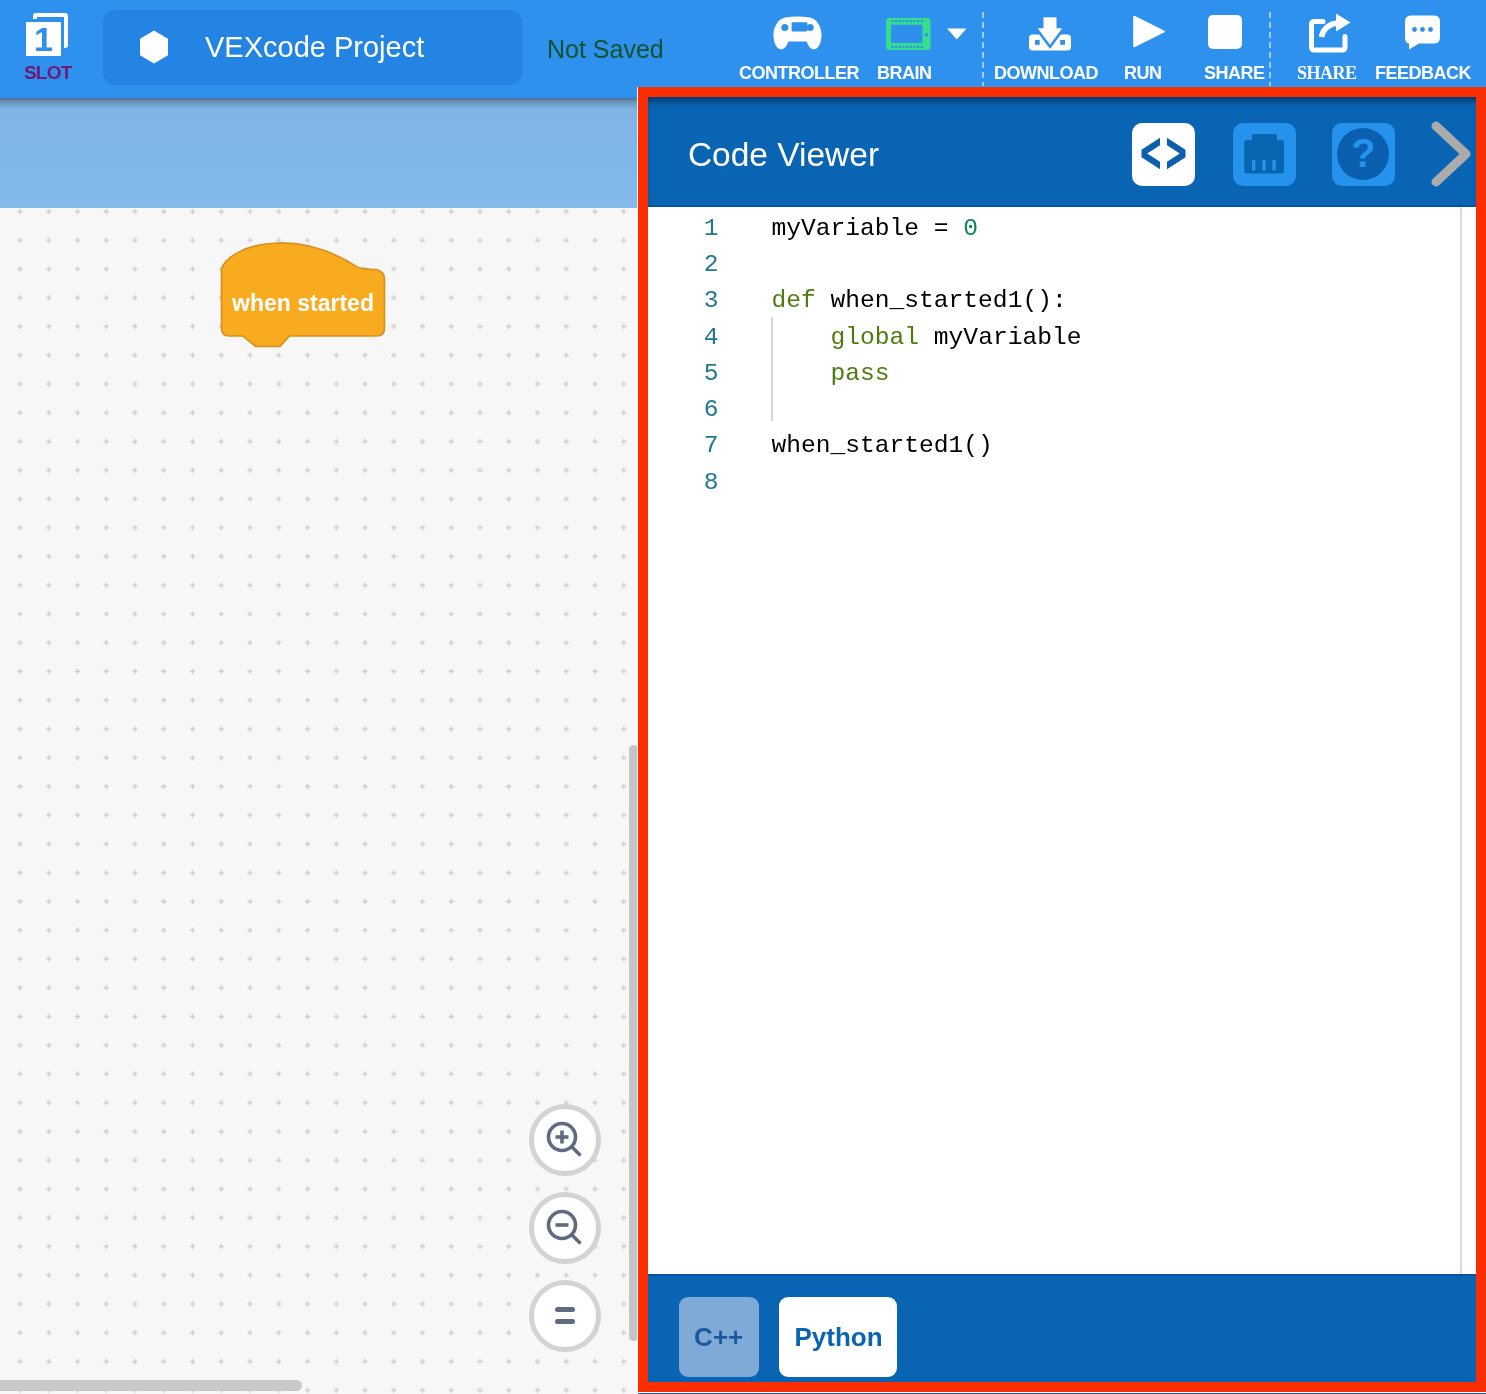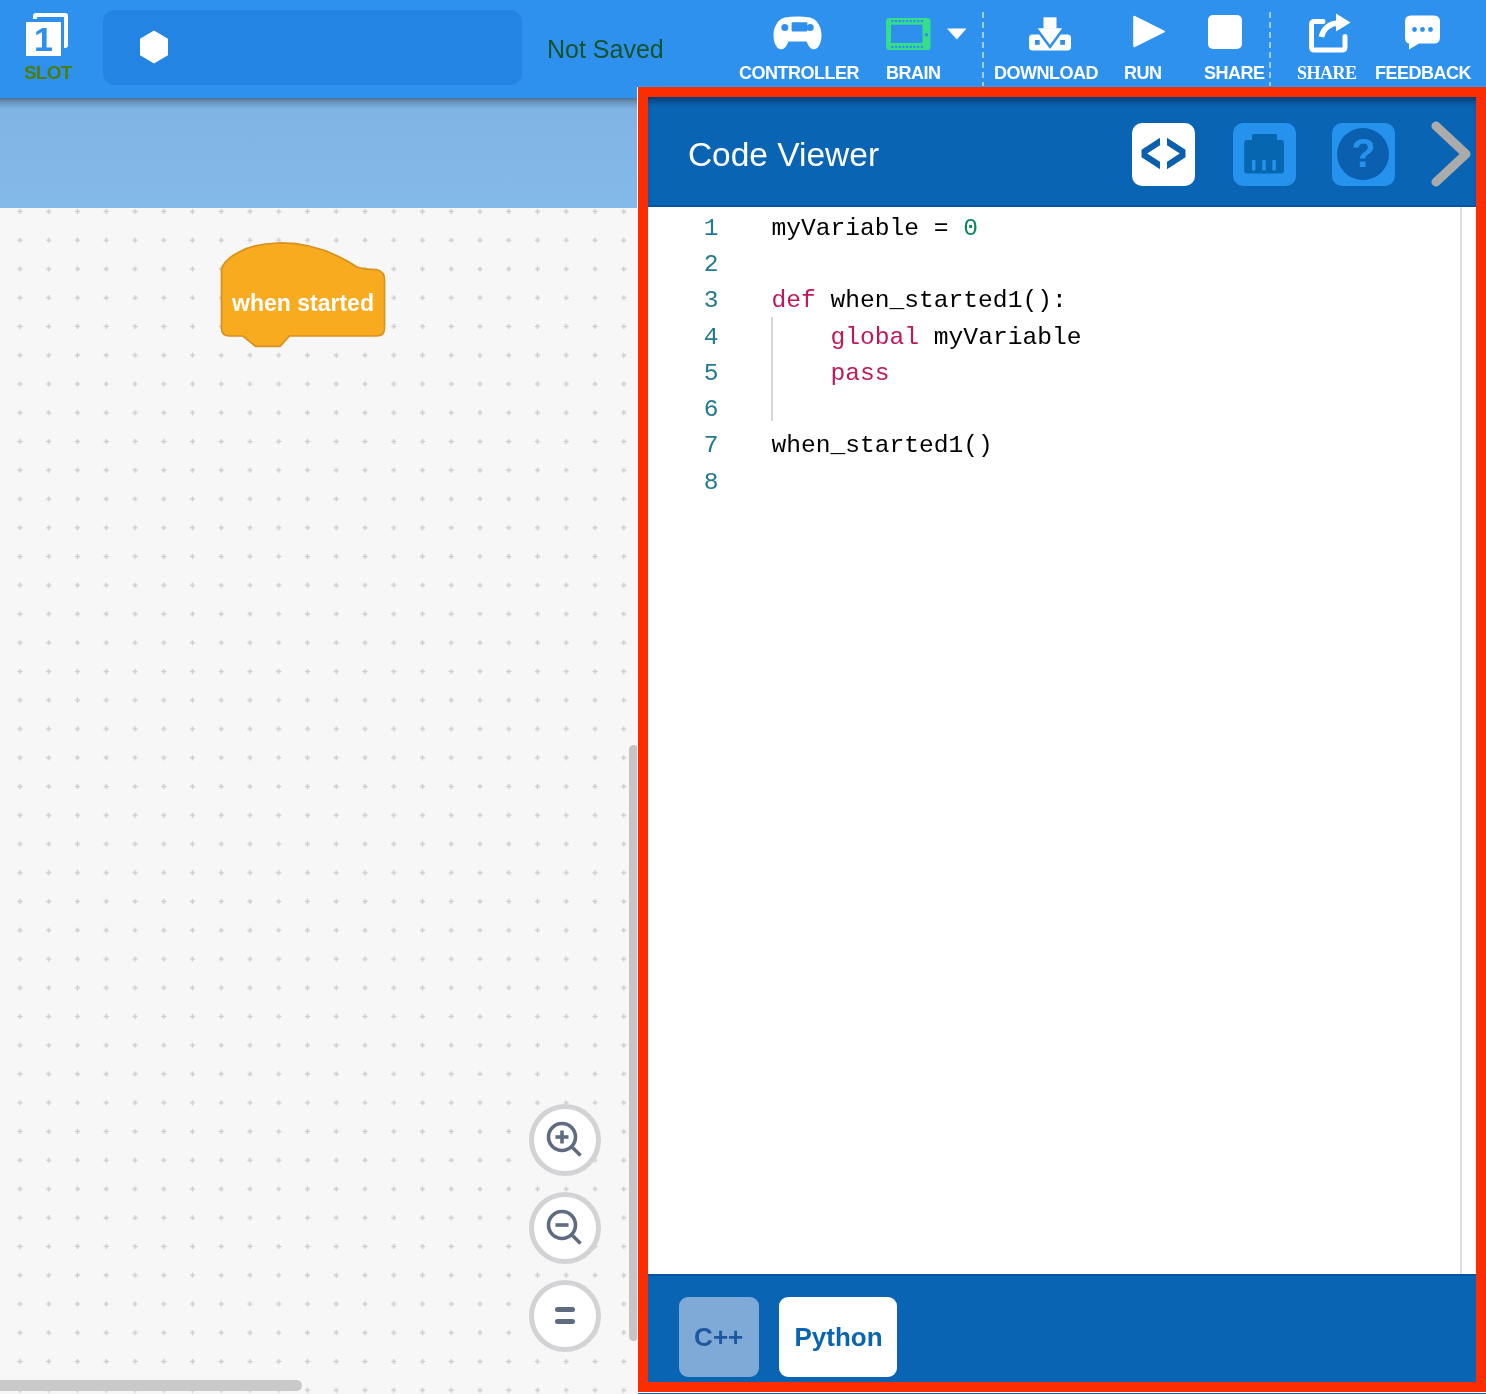--- a/index.html
+++ b/index.html
@@ -8,21 +8,21 @@
   .abs { position:absolute; }
 
   
   #toolbar { left:0; top:0; width:1486px; height:98px; background:#2E91EE; z-index:30; }
   #toolbar-shadow { left:0; top:97.5px; width:638px; height:11px;
     background:linear-gradient(to bottom, rgba(42,52,68,0.55), rgba(42,52,68,0.28) 30%, rgba(42,52,68,0)); z-index:25; }
   #slot-ico { left:26px; top:13px; width:42px; height:44px; }
   #slot-back { position:absolute; left:7px; top:0; width:35px; height:35px; border:4px solid #fff; border-radius:3px; }
   #slot-front { position:absolute; left:-3px; top:6px; width:41px; height:40px; background:#fff; border:3px solid #2E90EC; border-radius:3px;
      color:#2E90EC; font-weight:bold; font-size:34px; text-align:center; line-height:35px;}
-  #slot-label { left:24px; top:62px; width:44px; text-align:center; color:#4d7c0f; font-weight:bold; font-size:19px; letter-spacing:-0.8px; }
+  #slot-label { left:24px; top:62px; width:44px; text-align:center; color:#701a75; font-weight:bold; font-size:19px; letter-spacing:-0.8px; }
   #proj-btn { left:103px; top:10px; width:419px; height:75px; background:#2484E4; border-radius:12px; }
   #proj-hex { position:absolute; left:36px; top:20px; }
   #proj-txt { position:absolute; left:102px; top:0; height:75px; line-height:75px; color:#fff; font-size:29px; }
   #notsaved { left:547px; top:0px; height:96px; line-height:98px; color:#14532d; font-size:25px; }
 
   .tool-label { position:absolute; top:63px; color:#fff; font-weight:bold; font-size:18px; line-height:21px; text-align:left; letter-spacing:-0.5px; }
   .sep { position:absolute; top:12px; height:76px; width:0; border-left:2px dashed rgba(255,255,255,0.55); }
 
   
   #canvas { left:0; top:96px; width:638px; height:1298px; background:#F7F7F8; }
@@ -44,21 +44,21 @@
   #hbtn1 { left:484px; background:#fff; }
   #hbtn2 { left:585px; background:#2593EE; }
   #hbtn3 { left:684px; background:#2593EE; }
   #qmark { width:52px; height:52px; border-radius:50%; background:#0A60AE; margin:5.5px auto;
      color:#2593EE; font-weight:bold; font-size:40px; text-align:center; line-height:51px; }
 
   #codearea { position:absolute; left:10px; top:120.7px; width:828.1px; height:1066.5px; background:#fff; overflow:hidden; }
   .mono { font-family:"Liberation Mono", monospace; font-size:24.6px; line-height:36.25px; white-space:pre; }
   #linenos { position:absolute; left:0px; top:3.5px; width:70.6px; text-align:right; color:#237893; }
   #codetext { position:absolute; left:123.6px; top:3.5px; color:#000; }
-  .kw { color:#be185d; }
+  .kw { color:#4d7c0f; }
   .num { color:#098658; }
   #indent-guide { position:absolute; left:123.6px; top:109.5px; width:2px; height:104px; background:#D6D6D6; }
   #graysep { position:absolute; left:812.4px; top:0px; width:1.5px; height:1066.5px; background:#DCDCDC; }
 
   #botbar { position:absolute; left:10px; top:1187.2px; width:828.1px; height:108.5px; background:#0A64B4; border-top:2px solid #0556A2; }
   .bbtn { position:absolute; top:21px; height:80px; border-radius:9px; background:#ffffff; color:#0A64B4;
       font-weight:bold; font-size:26px; text-align:center; }
   #btn-cpp { left:30.8px; width:80px; background:#7FA9D6; color:#1B5A9E; line-height:80px; }
   #btn-py { left:131.6px; width:118px; line-height:80px; }
   #btn-conv { left:510px; width:307px; line-height:80px; }
@@ -123,25 +123,26 @@
 <div class="abs" id="toolbar"></div>
 <div class="abs" id="slot-ico" style="z-index:31;">
   <div id="slot-back"></div>
   <div id="slot-front">1</div>
 </div>
 <div class="abs" id="slot-label" style="z-index:31;">SLOT</div>
 <div class="abs" id="proj-btn" style="z-index:31;">
   <svg id="proj-hex" width="30" height="34">
     <polygon points="15,0.5 29,8.8 29,25.2 15,33.5 1,25.2 1,8.8" fill="#fff"></polygon>
   </svg>
+  <div id="proj-txt">VEXcode Project</div>
 </div>
 <div class="abs" id="notsaved" style="z-index:31;">Not Saved</div>
 
 <div class="abs tool-label" style="left:739px; width:122px; z-index:31;">CONTROLLER</div>
-<div class="abs tool-label" style="left:877px; width:62px; z-index:31;margin-left:9px;">BRAIN</div>
+<div class="abs tool-label" style="left:877px; width:62px; z-index:31;">BRAIN</div>
 <div class="abs tool-label" style="left:994px; width:108px; z-index:31;">DOWNLOAD</div>
 <div class="abs tool-label" style="left:1124px; width:44px; z-index:31;">RUN</div>
 <div class="abs tool-label" style="left:1204px; width:50px; z-index:31;">SHARE</div>
 <div class="abs tool-label" style="left:1297px; width:66px; z-index:31;font-family:Liberation Serif, serif;">SHARE</div>
 <div class="abs tool-label" style="left:1375px; width:96px; z-index:31;">FEEDBACK</div>
 <div class="abs sep" style="left:982px; z-index:31;"></div>
 <div class="abs sep" style="left:1269px; z-index:31;"></div>
 
 <svg class="abs" style="left:0; top:0; z-index:32;" width="1486" height="96">
 

